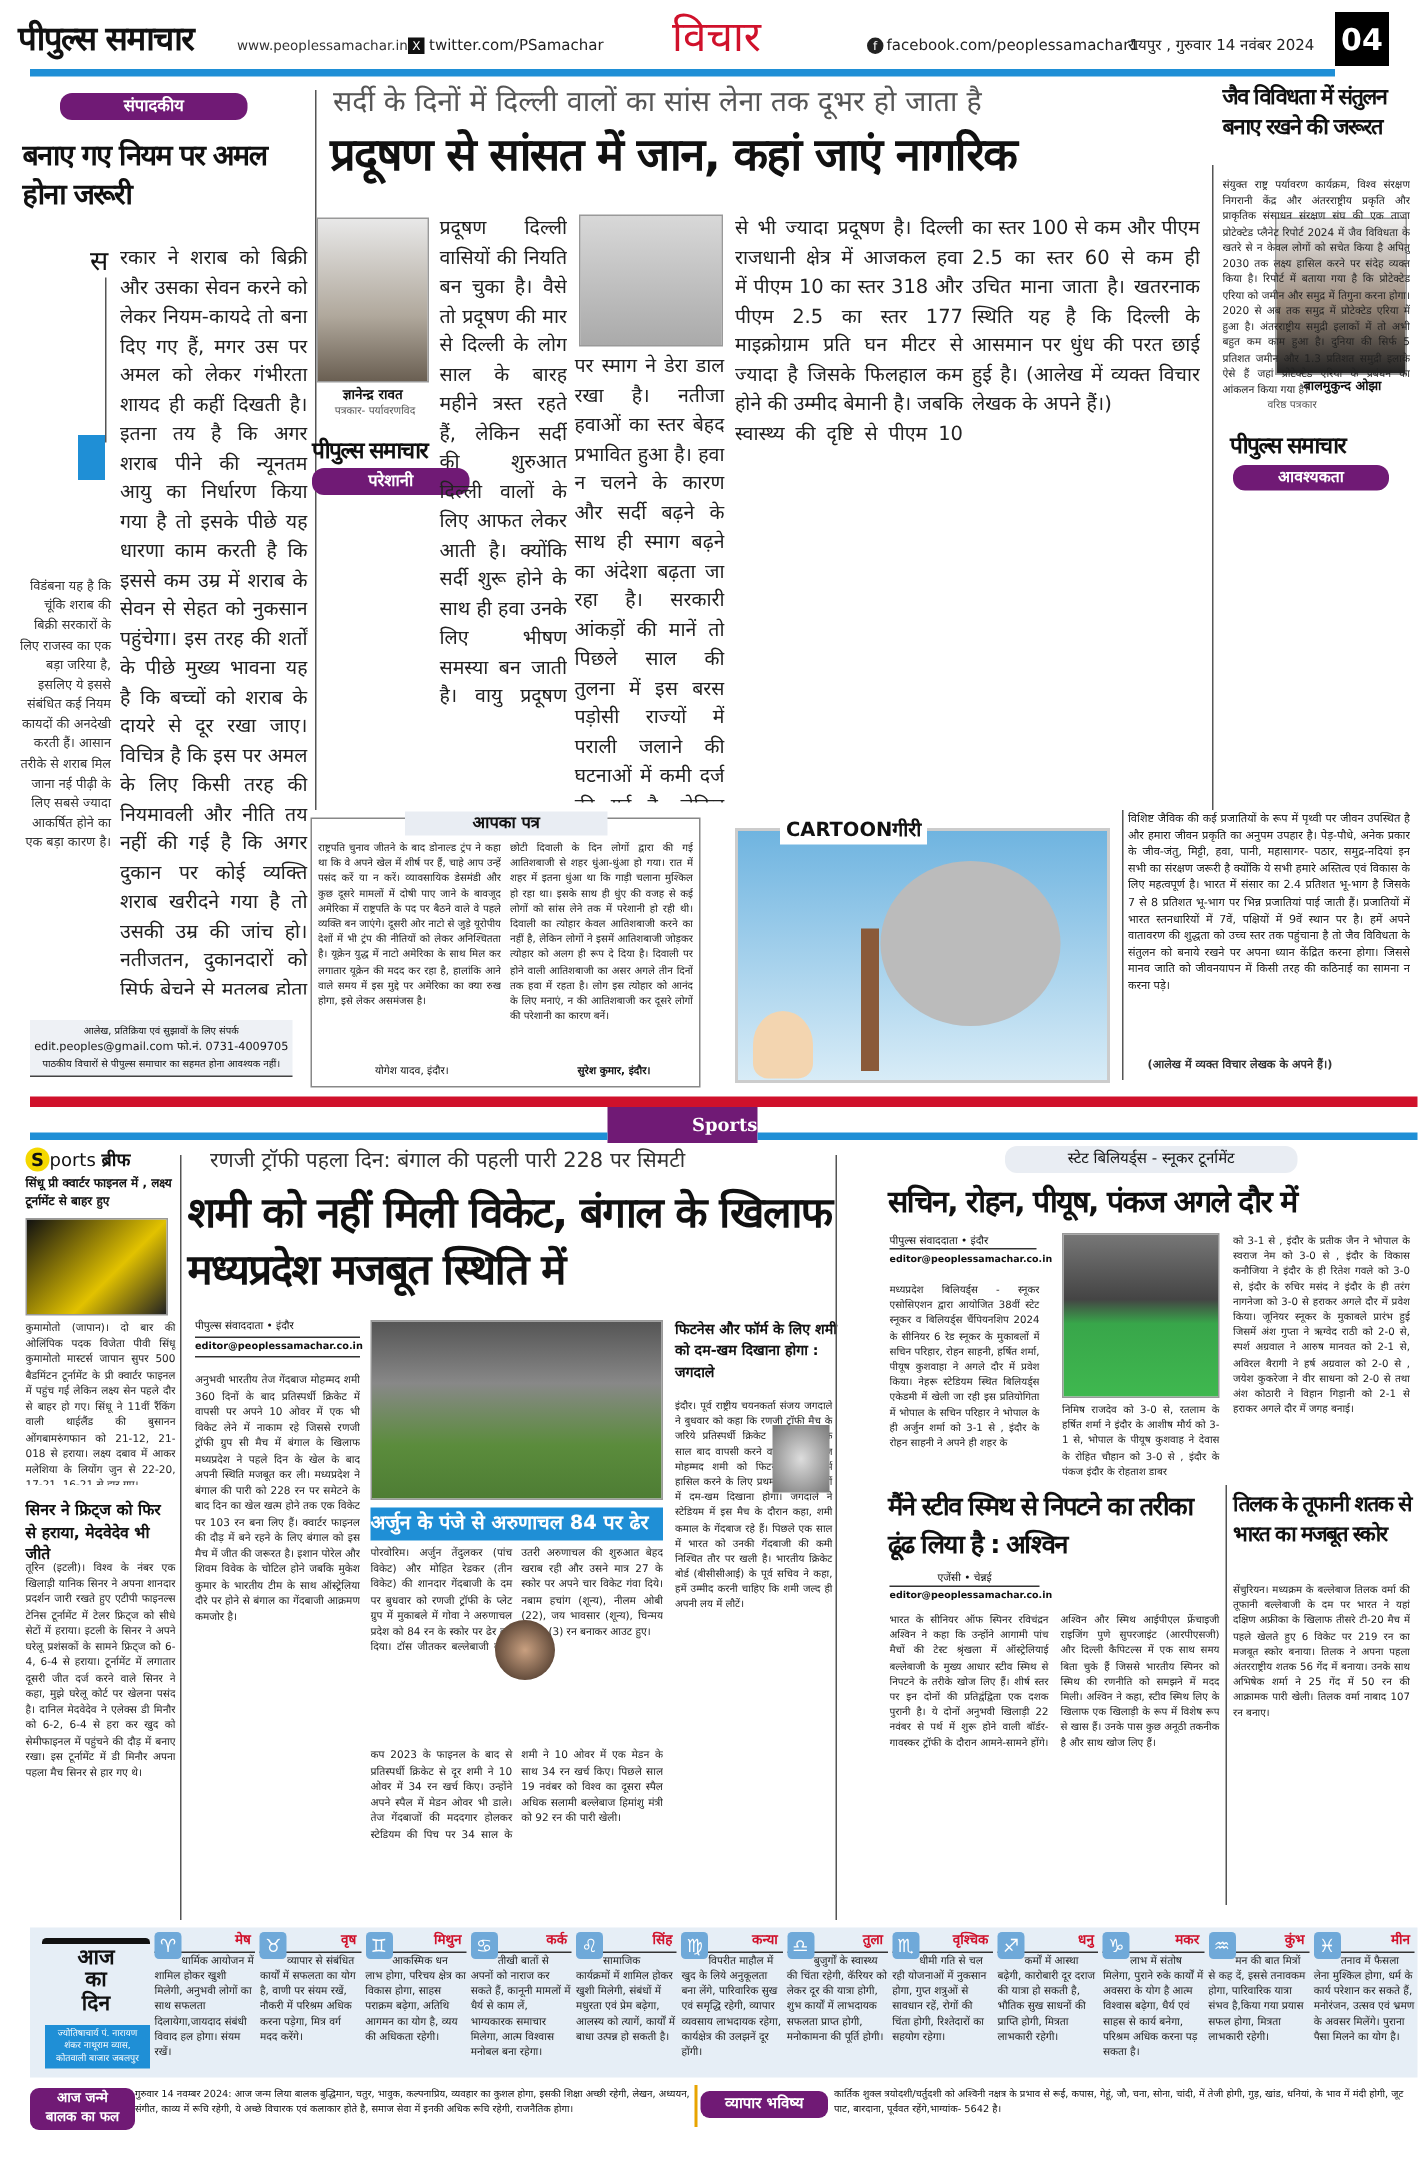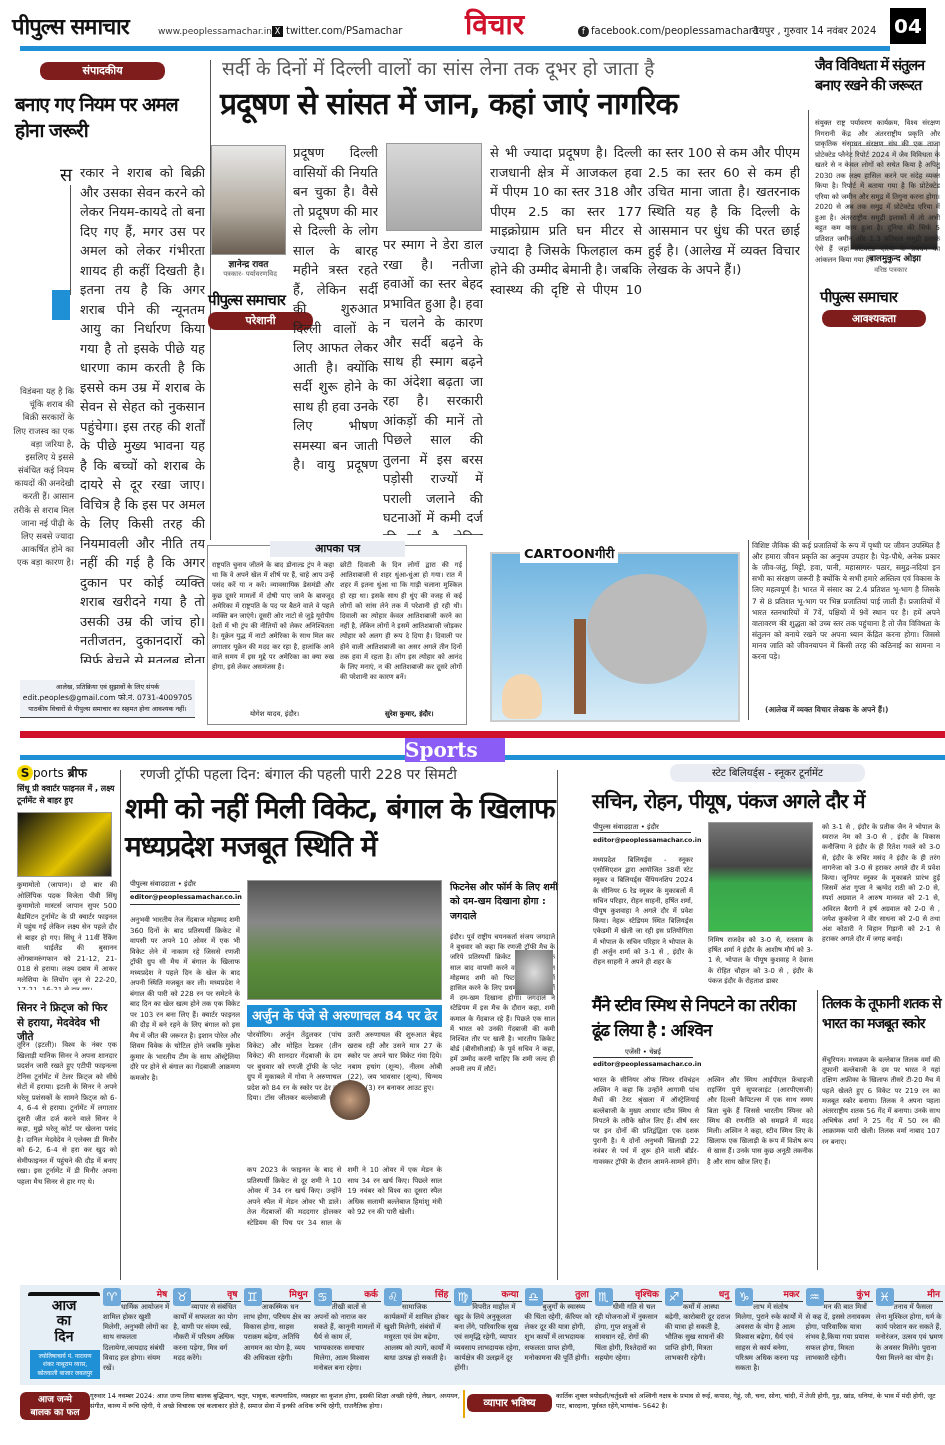--- a/index.html
+++ b/index.html
@@ -3,34 +3,34 @@
 <meta charset="utf-8">
 <style>
 *{box-sizing:border-box;margin:0;padding:0}
 body{width:945px;height:1445px;background:#fff;font-family:"DejaVu Sans",sans-serif;color:#111;position:relative;overflow:hidden;font-size:8px;line-height:1.35}
 .abs{position:absolute}
 .masthead{top:0;left:0;width:945px;height:46px}
 .logo{left:12px;top:12px;font-size:22px;font-weight:bold;font-family:"DejaVu Serif",serif;letter-spacing:-1px}
 .web{left:158px;top:25px;font-size:9px;color:#333}
 .tw{left:272px;top:24px;font-size:10px;color:#222}
 .tw .x{display:inline-block;width:11px;height:11px;background:#111;color:#fff;font-size:8px;text-align:center;line-height:11px;margin-right:3px}
-.vichar{left:465px;top:6px;font-size:28px;font-weight:bold;color:#d0112b;font-family:"DejaVu Serif",serif}
+.vichar{left:448px;top:6px;font-size:28px;font-weight:normal;color:#d0112b;font-family:"DejaVu Serif",serif}
 .fb{left:578px;top:24px;font-size:10px;color:#222}
 .fb .f{display:inline-block;width:11px;height:11px;background:#222;border-radius:50%;color:#fff;font-size:8px;text-align:center;line-height:11px;margin-right:2px}
 .date{left:752px;top:24px;font-size:10px;color:#222}
 .pno{left:890px;top:8px;width:36px;height:36px;background:#000;color:#fff;font-size:20px;font-weight:bold;text-align:center;line-height:36px}
 .bluebar{left:20px;top:46px;width:870px;height:5px;background:#1f8fd6}
-.pill{background:#7f1d1d;color:#fff;border-radius:8px;text-align:center;font-weight:bold}
+.pill{background:#701a75;color:#fff;border-radius:8px;text-align:center;font-weight:bold}
 .col{font-size:13px;line-height:1.5;text-align:justify;color:#222}
 .vline{width:1px;background:#555}
 .h-big{font-weight:bold;font-family:"DejaVu Sans",sans-serif;letter-spacing:-1px}
 .photo{background:linear-gradient(160deg,#ccc,#888);border:1px solid #999}
 .gray{color:#555}
 .redbar{height:7px;background:#d0112b}
-.sports-tab{background:#8b5cf6;color:#fff;font-family:"DejaVu Serif",serif;font-weight:bold;font-size:20px;text-align:left}
+.sports-tab{background:#701a75;color:#fff;font-family:"DejaVu Serif",serif;font-weight:bold;font-size:12px;text-align:right}
 .box{border:1px solid #888}
 .zodiac{font-size:7px;line-height:1.45;color:#222}
 .zname{color:#d0112b;font-weight:bold;font-size:9px;text-align:right;border-bottom:1px solid #333;padding-right:3px}
 .zicon{display:inline-block;width:18px;height:18px;background:#6fa9d9;border-radius:3px;float:left;color:#fff;font-size:12px;text-align:center;line-height:18px}
 </style>
 </head>
 <body>
 
 <div class="abs masthead">
   <div class="abs logo">पीपुल्स समाचार</div>
@@ -66,21 +66,21 @@
 <div class="abs pill" style="left:208px;top:312px;width:105px;height:18px;font-size:11px;line-height:18px">परेशानी</div>
 <div class="abs col" style="left:293px;top:143px;width:85px;height:330px;overflow:hidden">प्रदूषण दिल्ली वासियों की नियति बन चुका है। वैसे तो प्रदूषण की मार से दिल्ली के लोग साल के बारह महीने त्रस्त रहते हैं, लेकिन सर्दी की शुरुआत दिल्ली वालों के लिए आफत लेकर आती है। क्योंकि सर्दी शुरू होने के साथ ही हवा उनके लिए भीषण समस्या बन जाती है। वायु प्रदूषण इसमें अहम भूमिका निबाहता है जिसके चलते दिल्ली वालों का सांस लेना तक दूभर हो जाता है। मौजूदा हालात इस बात का सबूत है कि आसमान में प्रदूषण की मोटी परत के चलते दिल्ली वालों का दम फूल रहा है। वायु गुणवत्ता सूचकांक बेहद खराब श्रेणी में रहने के कारण दिल्ली के लोगों का सांस लेना दूभर हो गया है। साफ हवा के लिए ड्रोन से पानी का छिड़काव भी नाकाम साबित हो रहा है।</div>
 <div class="abs photo" style="left:386px;top:143px;width:96px;height:88px;background:linear-gradient(180deg,#d8d8d8,#aaa)"></div>
 <div class="abs col" style="left:383px;top:235px;width:100px;height:300px;overflow:hidden">पर स्माग ने डेरा डाल रखा है। नतीजा हवाओं का स्तर बेहद प्रभावित हुआ है। हवा न चलने के कारण और सर्दी बढ़ने के साथ ही स्माग बढ़ने का अंदेशा बढ़ता जा रहा है। सरकारी आंकड़ों की मानें तो पिछले साल की तुलना में इस बरस पड़ोसी राज्यों में पराली जलाने की घटनाओं में कमी दर्ज की गई है, लेकिन हालात इसके उलट गवाही दे रहे हैं। इसके पीछे अहम कारण पराली के जलाने का सिलसिला बदस्तूर जारी है। अकेले पंजाब में एक दिन में 730 जगह पराली जलाने की घटनाएं सरकारी दावों की कलई खोलने को काफी हैं।</div>
 <div class="abs col" style="left:490px;top:143px;width:310px;height:380px;overflow:hidden;column-count:2;column-gap:6px">से भी ज्यादा प्रदूषण है। दिल्ली राजधानी क्षेत्र में आजकल हवा में पीएम 10 का स्तर 318 और पीएम 2.5 का स्तर 177 माइक्रोग्राम प्रति घन मीटर से ज्यादा है जिसके फिलहाल कम होने की उम्मीद बेमानी है। जबकि स्वास्थ्य की दृष्टि से पीएम 10 का स्तर 100 से कम और पीएम 2.5 का स्तर 60 से कम ही उचित माना जाता है। खतरनाक स्थिति यह है कि दिल्ली के आसमान पर धुंध की परत छाई हुई है। (आलेख में व्यक्त विचार लेखक के अपने हैं।)</div>
 <div class="abs vline" style="left:808px;top:110px;height:430px"></div>
 
 <div class="abs h-big" style="left:815px;top:56px;width:130px;font-size:14.5px;line-height:1.35">जैव विविधता में संतुलन बनाए रखने की जरूरत</div>
 <div class="abs photo" style="left:850px;top:145px;width:88px;height:105px;background:linear-gradient(180deg,#f0f0f0,#9a8a7c 55%,#222)"></div>
 <div class="abs" style="left:845px;top:253px;width:100px;text-align:center;font-weight:bold;font-size:8.5px">बालमुकुन्द ओझा</div>
-<div class="abs gray" style="left:807px;top:266px;width:100px;text-align:right;font-size:7px">वरिष्ठ पत्रकार</div>
+<div class="abs gray" style="left:845px;top:266px;width:100px;text-align:left;font-size:7px">वरिष्ठ पत्रकार</div>
 <div class="abs" style="left:820px;top:287px;font-size:15px;font-weight:bold;font-family:'DejaVu Serif',serif;letter-spacing:-1px">पीपुल्स समाचार</div>
 <div class="abs pill" style="left:822px;top:310px;width:104px;height:17px;font-size:10.5px;line-height:17px">आवश्यकता</div>
 <div class="abs col" style="left:815px;top:118px;width:125px;height:420px;overflow:hidden;font-size:7px">संयुक्त राष्ट्र पर्यावरण कार्यक्रम, विश्व संरक्षण निगरानी केंद्र और अंतरराष्ट्रीय प्रकृति और प्राकृतिक संसाधन संरक्षण संघ की एक ताजा प्रोटेक्टेड प्लैनेट रिपोर्ट 2024 में जैव विविधता के खतरे से न केवल लोगों को सचेत किया है अपितु 2030 तक लक्ष्य हासिल करने पर संदेह व्यक्त किया है। रिपोर्ट में बताया गया है कि प्रोटेक्टेड एरिया को जमीन और समुद्र में तिगुना करना होगा। 2020 से अब तक समुद्र में प्रोटेक्टेड एरिया में हुआ है। अंतरराष्ट्रीय समुद्री इलाकों में तो अभी बहुत कम काम हुआ है। दुनिया की सिर्फ 5 प्रतिशत जमीन और 1.3 प्रतिशत समुद्री इलाके ऐसे हैं जहां प्रोटेक्टेड एरिया के प्रबंधन का आंकलन किया गया है।</div>
 <div class="abs col" style="left:752px;top:540px;width:188px;height:150px;overflow:hidden;font-size:7.4px">विशिष्ट जैविक की कई प्रजातियों के रूप में पृथ्वी पर जीवन उपस्थित है और हमारा जीवन प्रकृति का अनुपम उपहार है। पेड़-पौधे, अनेक प्रकार के जीव-जंतु, मिट्टी, हवा, पानी, महासागर- पठार, समुद्र-नदियां इन सभी का संरक्षण जरूरी है क्योंकि ये सभी हमारे अस्तित्व एवं विकास के लिए महत्वपूर्ण है। भारत में संसार का 2.4 प्रतिशत भू-भाग है जिसके 7 से 8 प्रतिशत भू-भाग पर भिन्न प्रजातियां पाई जाती हैं। प्रजातियों में भारत स्तनधारियों में 7वें, पक्षियों में 9वें स्थान पर है। हमें अपने वातावरण की शुद्धता को उच्च स्तर तक पहुंचाना है तो जैव विविधता के संतुलन को बनाये रखने पर अपना ध्यान केंद्रित करना होगा। जिससे मानव जाति को जीवनयापन में किसी तरह की कठिनाई का सामना न करना पड़े।</div>
 <div class="abs" style="left:765px;top:705px;font-size:7.5px;font-weight:bold;color:#333">(आलेख में व्यक्त विचार लेखक के अपने हैं।)</div>
 <div class="abs vline" style="left:748px;top:540px;height:180px"></div>
 
 <div class="abs box" style="left:207px;top:545px;width:260px;height:180px;background:#fff"></div>
 <div class="abs" style="left:270px;top:541px;width:135px;height:16px;background:#e9edf3;text-align:center;font-weight:bold;font-size:11px;line-height:16px">आपका पत्र</div>
 <div class="abs col" style="left:212px;top:560px;width:122px;height:150px;overflow:hidden;font-size:6.8px">राष्ट्रपति चुनाव जीतने के बाद डोनाल्ड ट्रंप ने कहा था कि वे अपने खेल में शीर्ष पर हैं, चाहे आप उन्हें पसंद करें या न करें। व्यावसायिक डेसमंडी और कुछ दूसरे मामलों में दोषी पाए जाने के बावजूद अमेरिका में राष्ट्रपति के पद पर बैठने वाले वे पहले व्यक्ति बन जाएंगे। दूसरी ओर नाटो से जुड़े यूरोपीय देशों में भी ट्रंप की नीतियों को लेकर अनिश्चितता है। यूक्रेन युद्ध में नाटो अमेरिका के साथ मिल कर लगातार यूक्रेन की मदद कर रहा है, हालांकि आने वाले समय में इस मुद्दे पर अमेरिका का क्या रुख होगा, इसे लेकर असमंजस है।</div>
@@ -109,21 +109,21 @@
 <div class="abs" style="left:17px;top:1000px;width:100px;font-size:10.5px;font-weight:bold;line-height:1.4">सिनर ने फ्रिट्ज को फिर से हराया, मेदवेदेव भी जीते</div>
 <div class="abs col" style="left:17px;top:1040px;width:100px;height:225px;overflow:hidden;font-size:7px">तूरिन (इटली)। विश्व के नंबर एक खिलाड़ी यानिक सिनर ने अपना शानदार प्रदर्शन जारी रखते हुए एटीपी फाइनल्स टेनिस टूर्नामेंट में टेलर फ्रिट्ज को सीधे सेटों में हराया। इटली के सिनर ने अपने घरेलू प्रशंसकों के सामने फ्रिट्ज को 6-4, 6-4 से हराया। टूर्नामेंट में लगातार दूसरी जीत दर्ज करने वाले सिनर ने कहा, मुझे घरेलू कोर्ट पर खेलना पसंद है। दानिल मेदवेदेव ने एलेक्स डी मिनौर को 6-2, 6-4 से हरा कर खुद को सेमीफाइनल में पहुंचने की दौड़ में बनाए रखा। इस टूर्नामेंट में डी मिनौर अपना पहला मैच सिनर से हार गए थे।</div>
 <div class="abs vline" style="left:120px;top:770px;height:510px"></div>
 
 <div class="abs" style="left:140px;top:765px;width:415px;font-size:14px;color:#333;white-space:nowrap">रणजी ट्रॉफी पहला दिन: बंगाल की पहली पारी 228 पर सिमटी</div>
 <div class="abs h-big" style="left:125px;top:790px;width:430px;font-size:28px;line-height:1.35">शमी को नहीं मिली विकेट, बंगाल के खिलाफ मध्यप्रदेश मजबूत स्थिति में</div>
 <div class="abs" style="left:130px;top:880px;width:110px;font-size:7px;border-bottom:1px solid #333;padding-bottom:2px">पीपुल्स संवाददाता • इंदौर</div>
 <div class="abs" style="left:130px;top:893px;width:110px;font-size:6.5px;font-weight:bold;border-bottom:1px solid #333;padding-bottom:2px">editor@peoplessamachar.co.in</div>
 <div class="abs col" style="left:130px;top:915px;width:110px;height:350px;overflow:hidden;font-size:7px">अनुभवी भारतीय तेज गेंदबाज मोहम्मद शमी 360 दिनों के बाद प्रतिस्पर्धी क्रिकेट में वापसी पर अपने 10 ओवर में एक भी विकेट लेने में नाकाम रहे जिससे रणजी ट्रॉफी ग्रुप सी मैच में बंगाल के खिलाफ मध्यप्रदेश ने पहले दिन के खेल के बाद अपनी स्थिति मजबूत कर ली। मध्यप्रदेश ने बंगाल की पारी को 228 रन पर समेटने के बाद दिन का खेल खत्म होने तक एक विकेट पर 103 रन बना लिए हैं। क्वार्टर फाइनल की दौड़ में बने रहने के लिए बंगाल को इस मैच में जीत की जरूरत है। इशान पोरेल और शिवम विवेक के चोटिल होने जबकि मुकेश कुमार के भारतीय टीम के साथ ऑस्ट्रेलिया दौरे पर होने से बंगाल का गेंदबाजी आक्रमण कमजोर है।</div>
 <div class="abs photo" style="left:247px;top:880px;width:195px;height:120px;background:linear-gradient(180deg,#555 0%,#888 35%,#5b8c3c 70%,#4e7d34)"></div>
-<div class="abs" style="left:247px;top:1005px;width:195px;height:22px;background:#1f8fd6;color:#fff;font-weight:bold;font-size:13px;text-align:center;line-height:22px">अर्जुन के पंजे से अरुणाचल 84 पर ढेर</div>
+<div class="abs" style="left:247px;top:1005px;width:195px;height:22px;background:#1f8fd6;color:#fff;font-weight:bold;font-size:13px;line-height:22px">अर्जुन के पंजे से अरुणाचल 84 पर ढेर</div>
 <div class="abs col" style="left:247px;top:1030px;width:195px;height:125px;overflow:hidden;font-size:7px;column-count:2;column-gap:6px">पोरवोरिम। अर्जुन तेंदुलकर (पांच विकेट) और मोहित रेडकर (तीन विकेट) की शानदार गेंदबाजी के दम पर बुधवार को रणजी ट्रॉफी के प्लेट ग्रुप में मुकाबले में गोवा ने अरुणाचल प्रदेश को 84 रन के स्कोर पर ढेर कर दिया। टॉस जीतकर बल्लेबाजी करने उतरी अरुणाचल की शुरुआत बेहद खराब रही और उसने मात्र 27 के स्कोर पर अपने चार विकेट गंवा दिये। नबाम हचांग (शून्य), नीलम ओबी (22), जय भावसार (शून्य), चिन्मय पाटिल (3) रन बनाकर आउट हुए।</div>
 <div class="abs" style="left:330px;top:1080px;width:40px;height:40px;border-radius:50%;background:radial-gradient(#c9a080,#3a2a20)"></div>
 <div class="abs col" style="left:247px;top:1165px;width:195px;height:100px;overflow:hidden;font-size:7px;column-count:2;column-gap:6px">कप 2023 के फाइनल के बाद से प्रतिस्पर्धी क्रिकेट से दूर शमी ने 10 ओवर में 34 रन खर्च किए। उन्होंने अपने स्पैल में मेडन ओवर भी डाले। तेज गेंदबाजों की मददगार होलकर स्टेडियम की पिच पर 34 साल के शमी ने 10 ओवर में एक मेडन के साथ 34 रन खर्च किए। पिछले साल 19 नवंबर को विश्व का दूसरा स्पैल अधिक सलामी बल्लेबाज हिमांशु मंत्री को 92 रन की पारी खेली।</div>
 
 <div class="abs" style="left:450px;top:880px;width:108px;font-size:9.5px;font-weight:bold;line-height:1.5">फिटनेस और फॉर्म के लिए शमी को दम-खम दिखाना होगा : जगदाले</div>
 <div class="abs col" style="left:450px;top:932px;width:105px;height:230px;overflow:hidden;font-size:6.8px">इंदौर। पूर्व राष्ट्रीय चयनकर्ता संजय जगदाले ने बुधवार को कहा कि रणजी ट्रॉफी मैच के जरिये प्रतिस्पर्धी क्रिकेट में लगभग एक साल बाद वापसी करने वाले तेज गेंदबाज मोहम्मद शमी को फिटनेस और फॉर्म हासिल करने के लिए प्रथम श्रेणी मुकाबलों में दम-खम दिखाना होगा। जगदाले ने स्टेडियम में इस मैच के दौरान कहा, शमी कमाल के गेंदबाज रहे हैं। पिछले एक साल में भारत को उनकी गेंदबाजी की कमी निश्चित तौर पर खली है। भारतीय क्रिकेट बोर्ड (बीसीसीआई) के पूर्व सचिव ने कहा, हमें उम्मीद करनी चाहिए कि शमी जल्द ही अपनी लय में लौटें।</div>
 <div class="abs" style="left:515px;top:950px;width:38px;height:45px;background:radial-gradient(#ddd,#777)"></div>
 <div class="abs vline" style="left:557px;top:770px;height:510px"></div>
 
 <div class="abs" style="left:670px;top:764px;width:195px;height:18px;background:#e9edf3;border-radius:8px;text-align:center;font-size:10px;line-height:18px">स्टेट बिलियर्ड्स - स्नूकर टूर्नामेंट</div>

